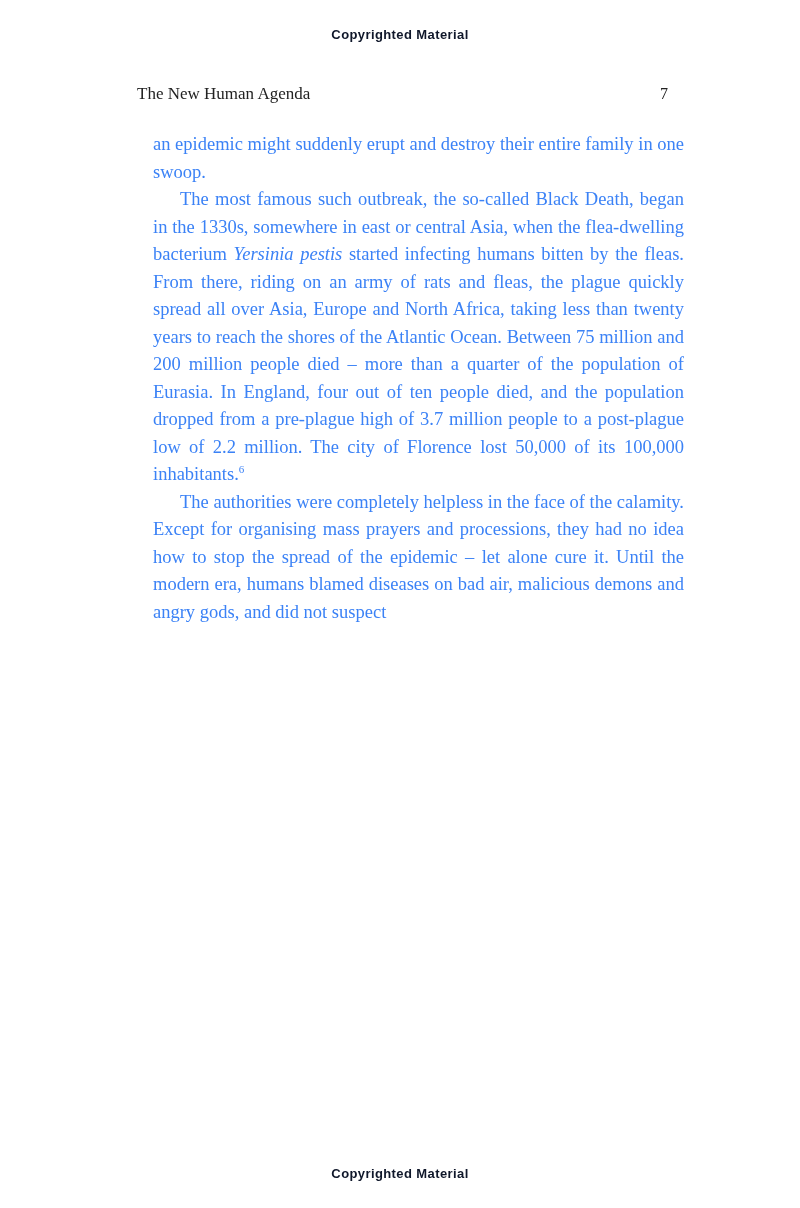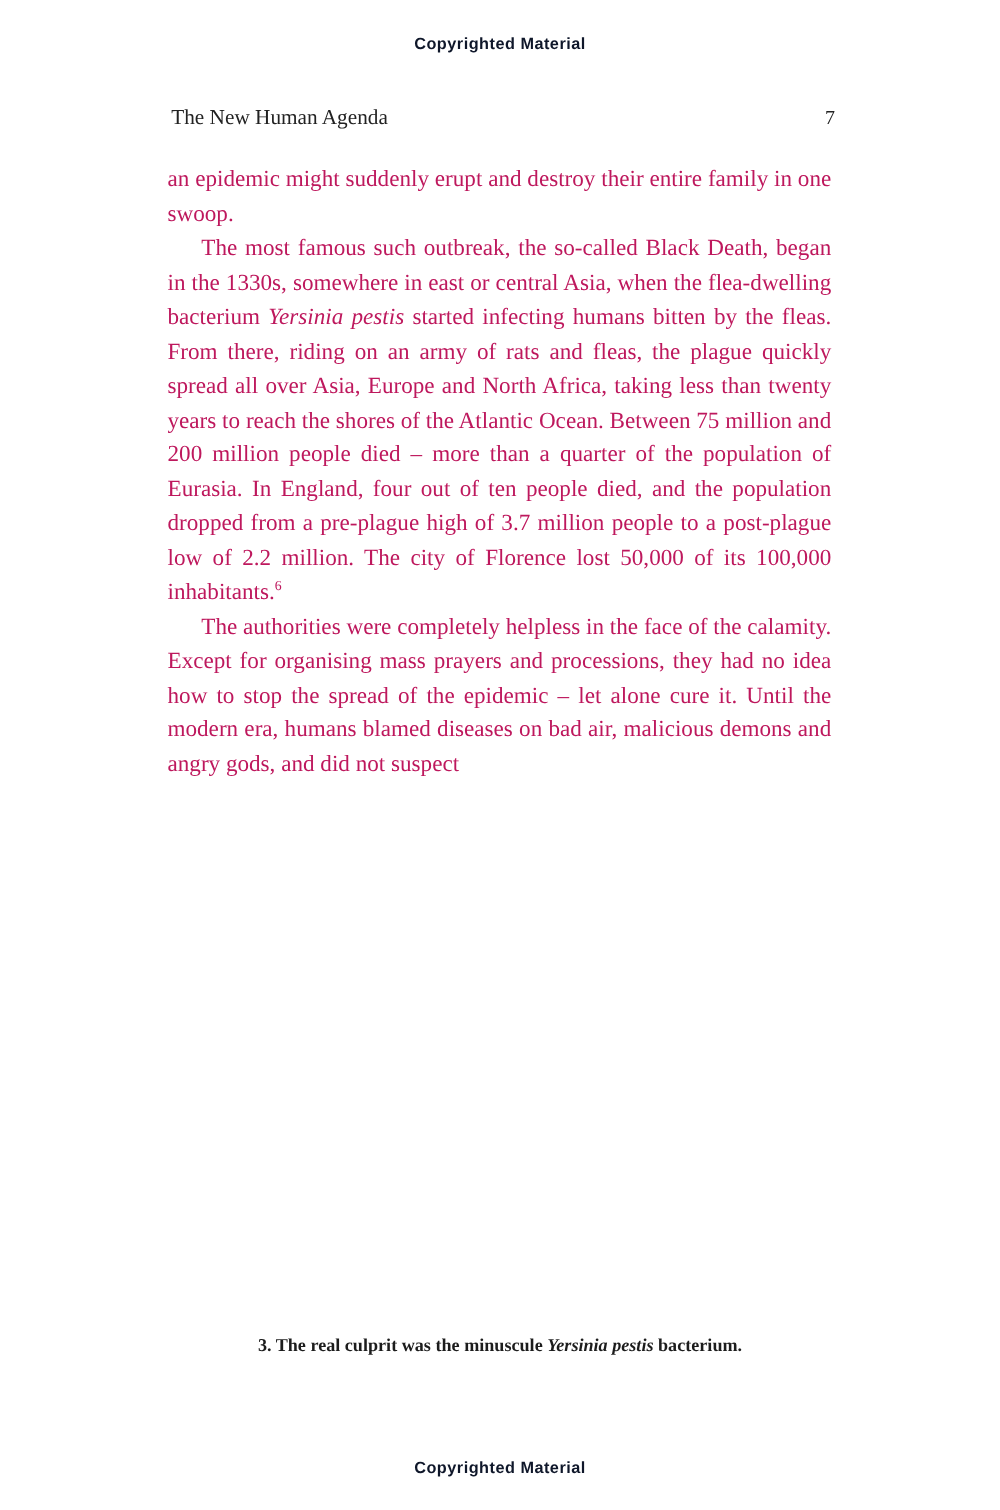--- a/index.html
+++ b/index.html
@@ -41,26 +41,26 @@
     font-size: 17px;
     color: #222222;
   }
   .running-header .page-number {
     font-size: 16px;
   }
 
   .body-text {
     position: absolute;
     top: 131px;
-    left: 134px;
+    left: 153px;
     width: 531px;
     font-size: 18.5px;
     line-height: 27.5px;
     text-align: justify;
-    color: #be185d;
+    color: #3b82f6;
   }
   .body-text p {
     margin: 0;
   }
   .body-text p.indent {
     text-indent: 27px;
   }
   .body-text sup {
     font-size: 11px;
     line-height: 0;
@@ -89,17 +89,16 @@
     <span class="chapter-title">The New Human Agenda</span>
     <span class="page-number">7</span>
   </div>
 
   <div class="body-text">
     <p><span>an epidemic might suddenly erupt and destroy their entire family in one swoop.</span></p>
     <p class="indent"><span>The most famous such outbreak, the so-called Black Death, began in the 1330s, somewhere in east or central Asia, when the flea-dwelling bacterium </span><span style="font-style: italic;">Yersinia pestis</span><span> started infecting humans bitten by the fleas. From there, riding on an army of rats and fleas, the plague quickly spread all over Asia, Europe and North Africa, taking less than twenty years to reach the shores of the Atlantic Ocean. Between 75 million and 200 million people died – more than a quarter of the population of Eurasia. In England, four out of ten people died, and the population dropped from a pre-plague high of 3.7 million people to a post-plague low of 2.2 million. The city of Florence lost 50,000 of its 100,000 inhabitants.</span><sup>6</sup></p>
     <p class="indent"><span>The authorities were completely helpless in the face of the calamity. Except for organising mass prayers and processions, they had no idea how to stop the spread of the epidemic – let alone cure it. Until the modern era, humans blamed diseases on bad air, malicious demons and angry gods, and did not suspect</span></p>
   </div>
 
-  <div class="figure-caption"><span>3. The real culprit was the minuscule </span><span style="font-style: italic;">Yersinia pestis</span><span> bacterium.</span></div>
 
   <div class="copyright-notice bottom">Copyrighted Material</div>
 
 </div>
 
 </body></html>

